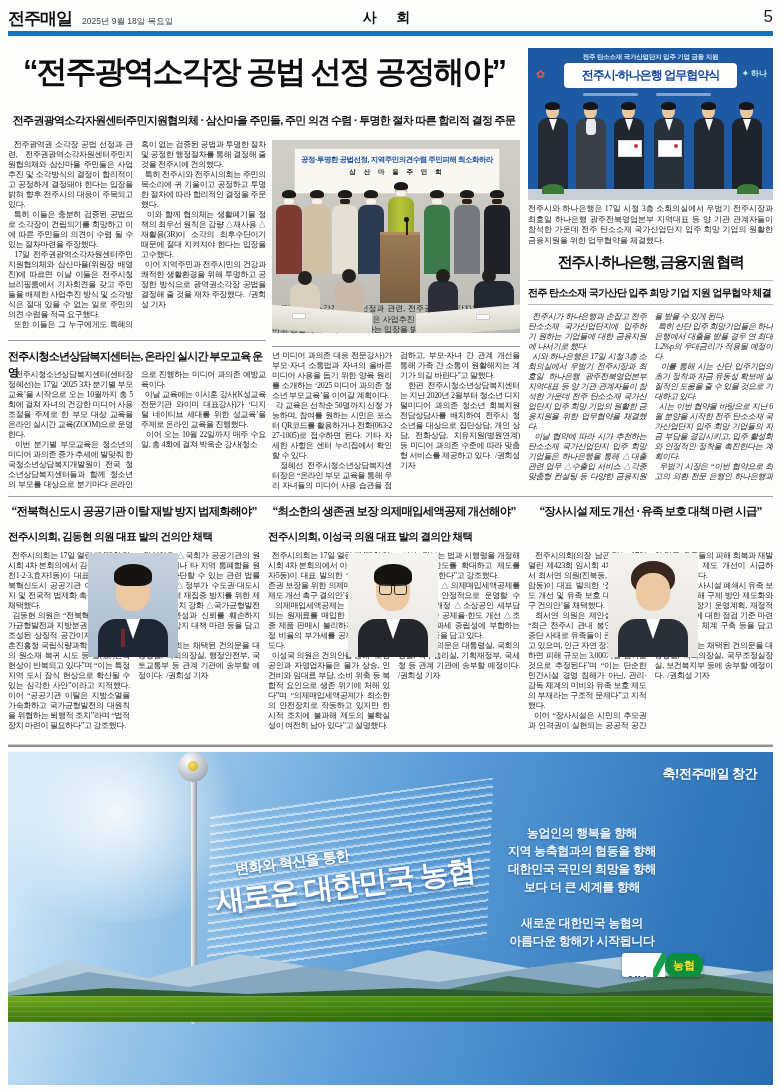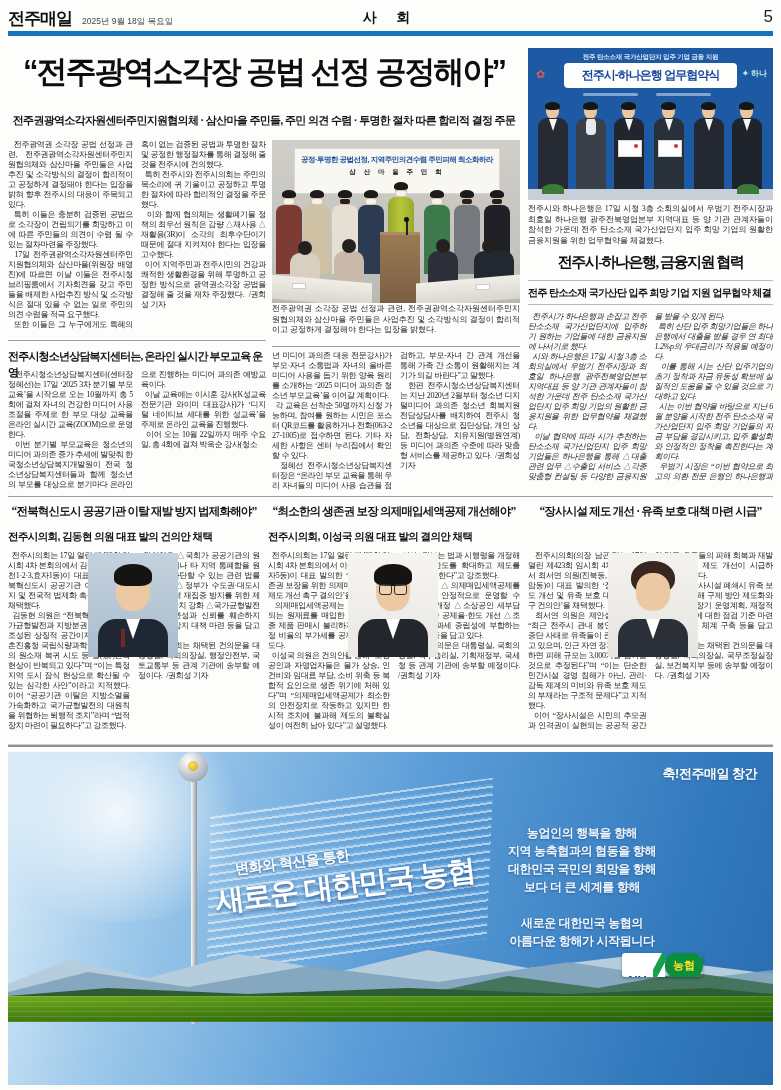--- a/index.html
+++ b/index.html
@@ -17,21 +17,21 @@
         font:400 8px/10px "Liberation Serif",serif;letter-spacing:-0.3px;color:#1b1b1b;overflow:hidden;}
   .caption{font:400 8px/10.5px "Liberation Serif",serif;text-align:justify;word-break:break-all;color:#222;overflow:hidden;}
   .hrule{position:absolute;height:1px;background:#9f9f9f;}
   
   .lead-hl{position:absolute;left:8px;top:52px;width:512px;text-align:center;
            font:900 31px/40px "Liberation Sans",sans-serif;letter-spacing:-2px;color:#0d0d0d;}
   .lead-sub{position:absolute;left:8px;top:113px;width:512px;text-align:center;
             font:700 11px/14px "Liberation Sans",sans-serif;letter-spacing:-0.7px;color:#161616;}
   .lead-body{position:absolute;left:8px;top:140px;width:258px;height:192px;}
   
-  .photo1{position:absolute;left:272px;top:140px;width:248px;height:163px;background:linear-gradient(180deg,#cfcec9,#c3c2bd 70%,#b9b8b2);overflow:hidden;}
+  .photo1{position:absolute;left:272px;top:140px;width:248px;height:193px;background:linear-gradient(180deg,#cfcec9,#c3c2bd 70%,#b9b8b2);overflow:hidden;}
   .p1-banner{position:absolute;left:22px;top:8px;width:204px;height:44px;background:#f8f7f2;border:1px solid #d8d6cf;text-align:center;}
   .p1-b1{font:800 7.5px/14px "Liberation Sans",sans-serif;letter-spacing:-0.5px;color:#1d4fa0;white-space:nowrap;margin-top:4px;}
   .p1-b2{font:700 6.5px/9px "Liberation Sans",sans-serif;letter-spacing:3px;color:#222;}
   .fg{position:absolute;top:52px;width:26px;height:82px;}
   .fh{position:absolute;left:7px;top:0;width:12px;height:14px;border-radius:50%;background:#e3bd97;display:block;}
   .fh::before{content:"";position:absolute;top:-2px;left:-1px;width:14px;height:8px;border-radius:50% 50% 30% 30%;background:#1b1b1b;}
   .fm{position:absolute;left:8px;top:7px;width:10px;height:5px;background:#f3f3f3;border-radius:2px;display:block;}
   .fm.dark{background:#222;}
   .fb{position:absolute;left:0;top:13px;width:26px;height:69px;border-radius:8px 8px 0 0;background:var(--c);display:block;}
   .fg.spk{top:44px;z-index:2;}

